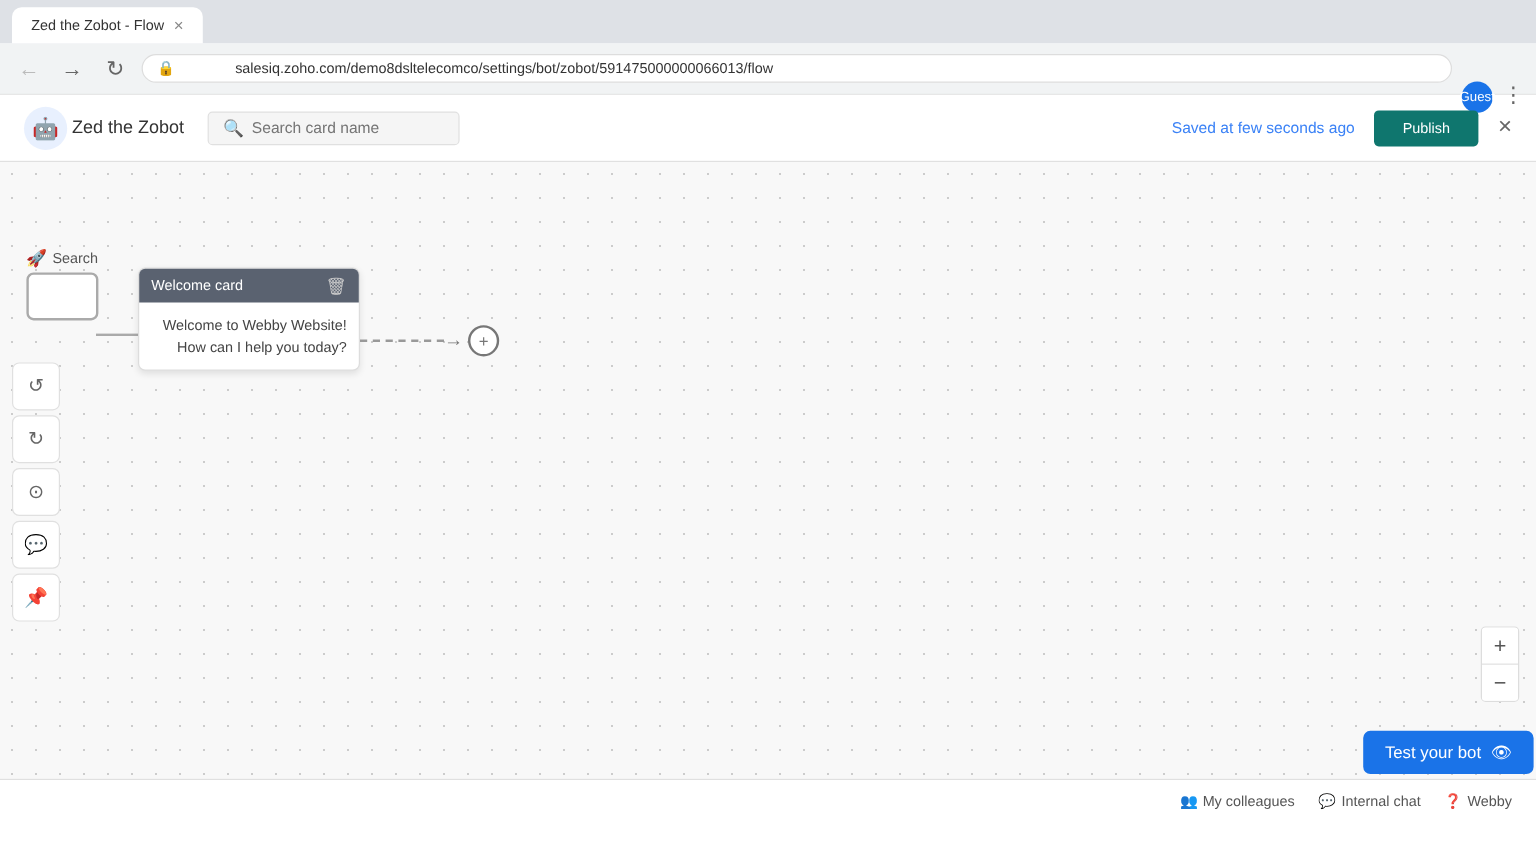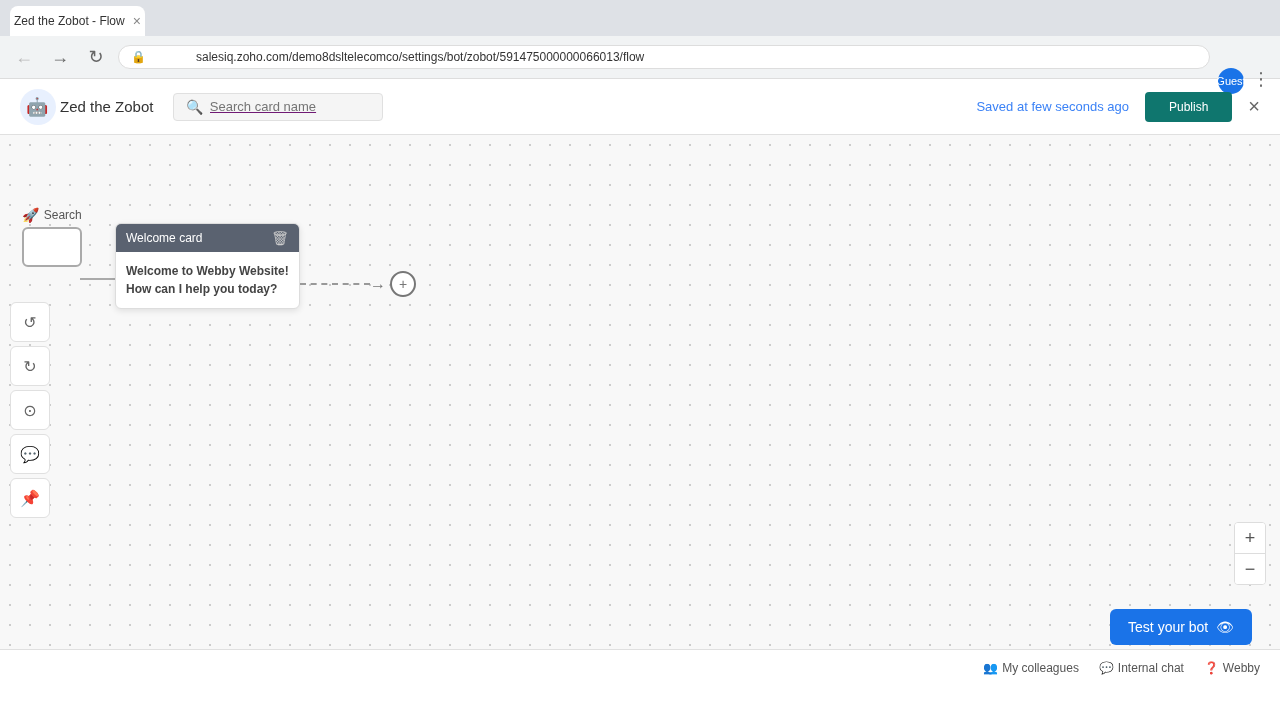--- a/index.html
+++ b/index.html
@@ -1,76 +1,76 @@
 <!DOCTYPE html>
 <html><head>
   <meta charset="utf-8">
   <style>
     * { box-sizing: border-box; margin: 0; padding: 0; }
     body { font-family: -apple-system, BlinkMacSystemFont, 'Segoe UI', Arial, sans-serif; background: #fff; width: 1280px; height: 720px; overflow: hidden; }
 
     
     .browser-chrome { background: #f1f3f4; border-bottom: 1px solid #ddd; }
     .tab-bar { background: #dee1e6; padding: 6px 0 0 0; display: flex; align-items: center; height: 36px; padding-left: 10px; }
-    .tab { background: #fff; border-radius: 8px 8px 0 0; padding: 6px 4px; font-size: 12px; color: #333; display: flex; align-items: center; gap: 8px; height: 30px; }
+    .tab { background: #fff; border-radius: 8px 8px 0 0; padding: 6px 16px; font-size: 12px; color: #333; display: flex; align-items: center; gap: 8px; height: 30px; }
     .tab-title { font-size: 12px; color: #333; }
     .tab-close { color: #888; font-size: 14px; cursor: pointer; }
     .nav-bar { background: #f1f3f4; display: flex; align-items: center; padding: 6px 10px; gap: 8px; height: 42px; }
     .nav-btn { background: none; border: none; cursor: pointer; color: #666; font-size: 18px; padding: 2px 4px; border-radius: 50%; display: flex; align-items: center; justify-content: center; width: 28px; height: 28px; }
     .nav-btn.disabled { color: #bbb; cursor: default; }
     .address-bar { flex: 1; background: #fff; border: 1px solid #ddd; border-radius: 20px; padding: 4px 12px; font-size: 12px; color: #333; display: flex; align-items: center; gap: 6px; }
     .address-bar .lock-icon { color: #666; font-size: 12px; }
     .address-text { font-size: 12px; color: #333; margin-left: 44px; }
     .nav-right { display: flex; align-items: flex-start; gap: 8px; margin-top: 48px; }
     .profile-btn { background: #1a73e8; border-radius: 50%; width: 26px; height: 26px; display: flex; align-items: center; justify-content: center; color: white; font-size: 11px; }
 
     
     .app-header { background: #fff; border-bottom: 1px solid #e0e0e0; display: flex; align-items: center; padding: 0 20px; height: 56px; }
     .bot-avatar { width: 36px; height: 36px; background: #e8f0fe; border-radius: 50%; display: flex; align-items: center; justify-content: center; font-size: 18px; }
     .bot-name { font-size: 15px; color: #333; font-weight: 500; margin-left: 4px; }
     .search-box { display: flex; align-items: center; background: #f5f5f5; border: 1px solid #e0e0e0; border-radius: 4px; padding: 5px 12px; margin-left: 20px; gap: 6px; }
     .search-icon { color: #888; font-size: 14px; }
-    .search-input { border: none; background: none; font-size: 13px; color: #701a75; outline: none; width: 160px; text-decoration: underline; }
+    .search-input { border: none; background: none; font-size: 13px; color: #701a75; outline: none; width: 160px; }
     .header-right { margin-left: auto; display: flex; align-items: center; gap: 16px; }
     .saved-text { font-size: 13px; color: #3b82f6; }
     .publish-btn { background: #0f766e; color: #fff; border: none; border-radius: 4px; padding: 8px 24px; font-size: 12px; font-weight: 500; cursor: pointer; }
     .close-btn { background: none; border: none; font-size: 20px; color: #666; cursor: pointer; }
 
     
     .canvas-area { position: relative; background: #f8f8f8; background-image: radial-gradient(circle, #ccc 1px, transparent 1px); background-size: 20px 20px; flex: 1; height: calc(720px - 36px - 42px - 56px - 36px); overflow: hidden; }
 
     
     .left-toolbar { position: absolute; left: 10px; top: 50%; transform: translateY(-50%); display: flex; flex-direction: column; gap: 4px; }
     .toolbar-btn { width: 40px; height: 40px; background: #fff; border: 1px solid #e0e0e0; border-radius: 6px; display: flex; align-items: center; justify-content: center; cursor: pointer; color: #666; font-size: 16px; }
 
     
     .start-node { position: absolute; left: 22px; top: 72px; display: flex; flex-direction: column; align-items: center; }
     .start-label { font-size: 12px; color: #555; margin-bottom: 4px; display: flex; align-items: center; gap: 4px; }
     .start-box { width: 60px; height: 40px; border: 2px solid #aaa; border-radius: 6px; background: #fff; }
 
     
-    .welcome-card { position: absolute; left: 115px; top: 88px; width: 185px; background: #fff; border: 1px solid #ddd; border-radius: 6px; box-shadow: 0 2px 6px rgba(0,0,0,0.1); }
+    .welcome-card { position: absolute; left: 115px; top: 88px; width: 185px; background: #fff; border: 1px solid #ddd; border-radius: 6px; box-shadow: 0 2px 6px rgba(0,0,0,0.1); text-align: right; }
     .card-header { background: #5a6270; color: #fff; padding: 6px 10px; border-radius: 5px 5px 0 0; display: flex; align-items: center; justify-content: space-between; font-size: 12px; }
     .card-delete { color: #ccc; cursor: pointer; font-size: 14px; }
     .card-body { padding: 10px; }
-    .card-text { font-size: 12px; color: #444; line-height: 1.5; font-weight: bold; }
+    .card-text { font-size: 12px; color: #444; line-height: 1.5; }
 
     
     .dashed-connector { position: absolute; top: 136px; left: 300px; display: flex; align-items: center; }
     .dashed-line { width: 70px; border-top: 2px dashed #999; }
     .connector-arrow { color: #777; font-size: 16px; }
     .add-circle { width: 26px; height: 26px; background: #fff; border: 2px solid #777; border-radius: 50%; display: flex; align-items: center; justify-content: center; color: #777; font-size: 14px; cursor: pointer; margin-left: 4px; }
 
     
     .zoom-controls { position: absolute; right: 14px; bottom: 100px; display: flex; flex-direction: column; background: #fff; border: 1px solid #ddd; border-radius: 4px; overflow: hidden; }
     .zoom-btn { width: 30px; height: 30px; display: flex; align-items: center; justify-content: center; background: #fff; border: none; cursor: pointer; font-size: 18px; color: #555; }
     .zoom-divider { border: none; border-top: 1px solid #ddd; margin: 0; }
 
     
-    .test-bot-btn { position: absolute; right: 28px; bottom: 40px; background: #1a73e8; color: #fff; border: none; border-radius: 6px; padding: 10px 18px; font-size: 14px; font-weight: 500; cursor: pointer; display: flex; align-items: center; gap: 8px; }
+    .test-bot-btn { position: absolute; right: 2px; bottom: 40px; background: #1a73e8; color: #fff; border: none; border-radius: 6px; padding: 10px 18px; font-size: 14px; font-weight: 500; cursor: pointer; display: flex; align-items: center; gap: 8px; }
 
     
     .bottom-bar { position: absolute; bottom: 0; left: 0; right: 0; background: #fff; border-top: 1px solid #e0e0e0; height: 36px; display: flex; align-items: center; padding: 0 20px; gap: 20px; justify-content: flex-end; }
     .bottom-item { display: flex; align-items: center; gap: 4px; font-size: 12px; color: #555; cursor: pointer; }
 
     
     .start-arrow { position: absolute; top: 137px; left: 80px; display: flex; align-items: center; }
     .arrow-h { width: 36px; border-top: 2px solid #aaa; }
     .arrow-head { color: #aaa; font-size: 14px; line-height: 1; }
   </style>

